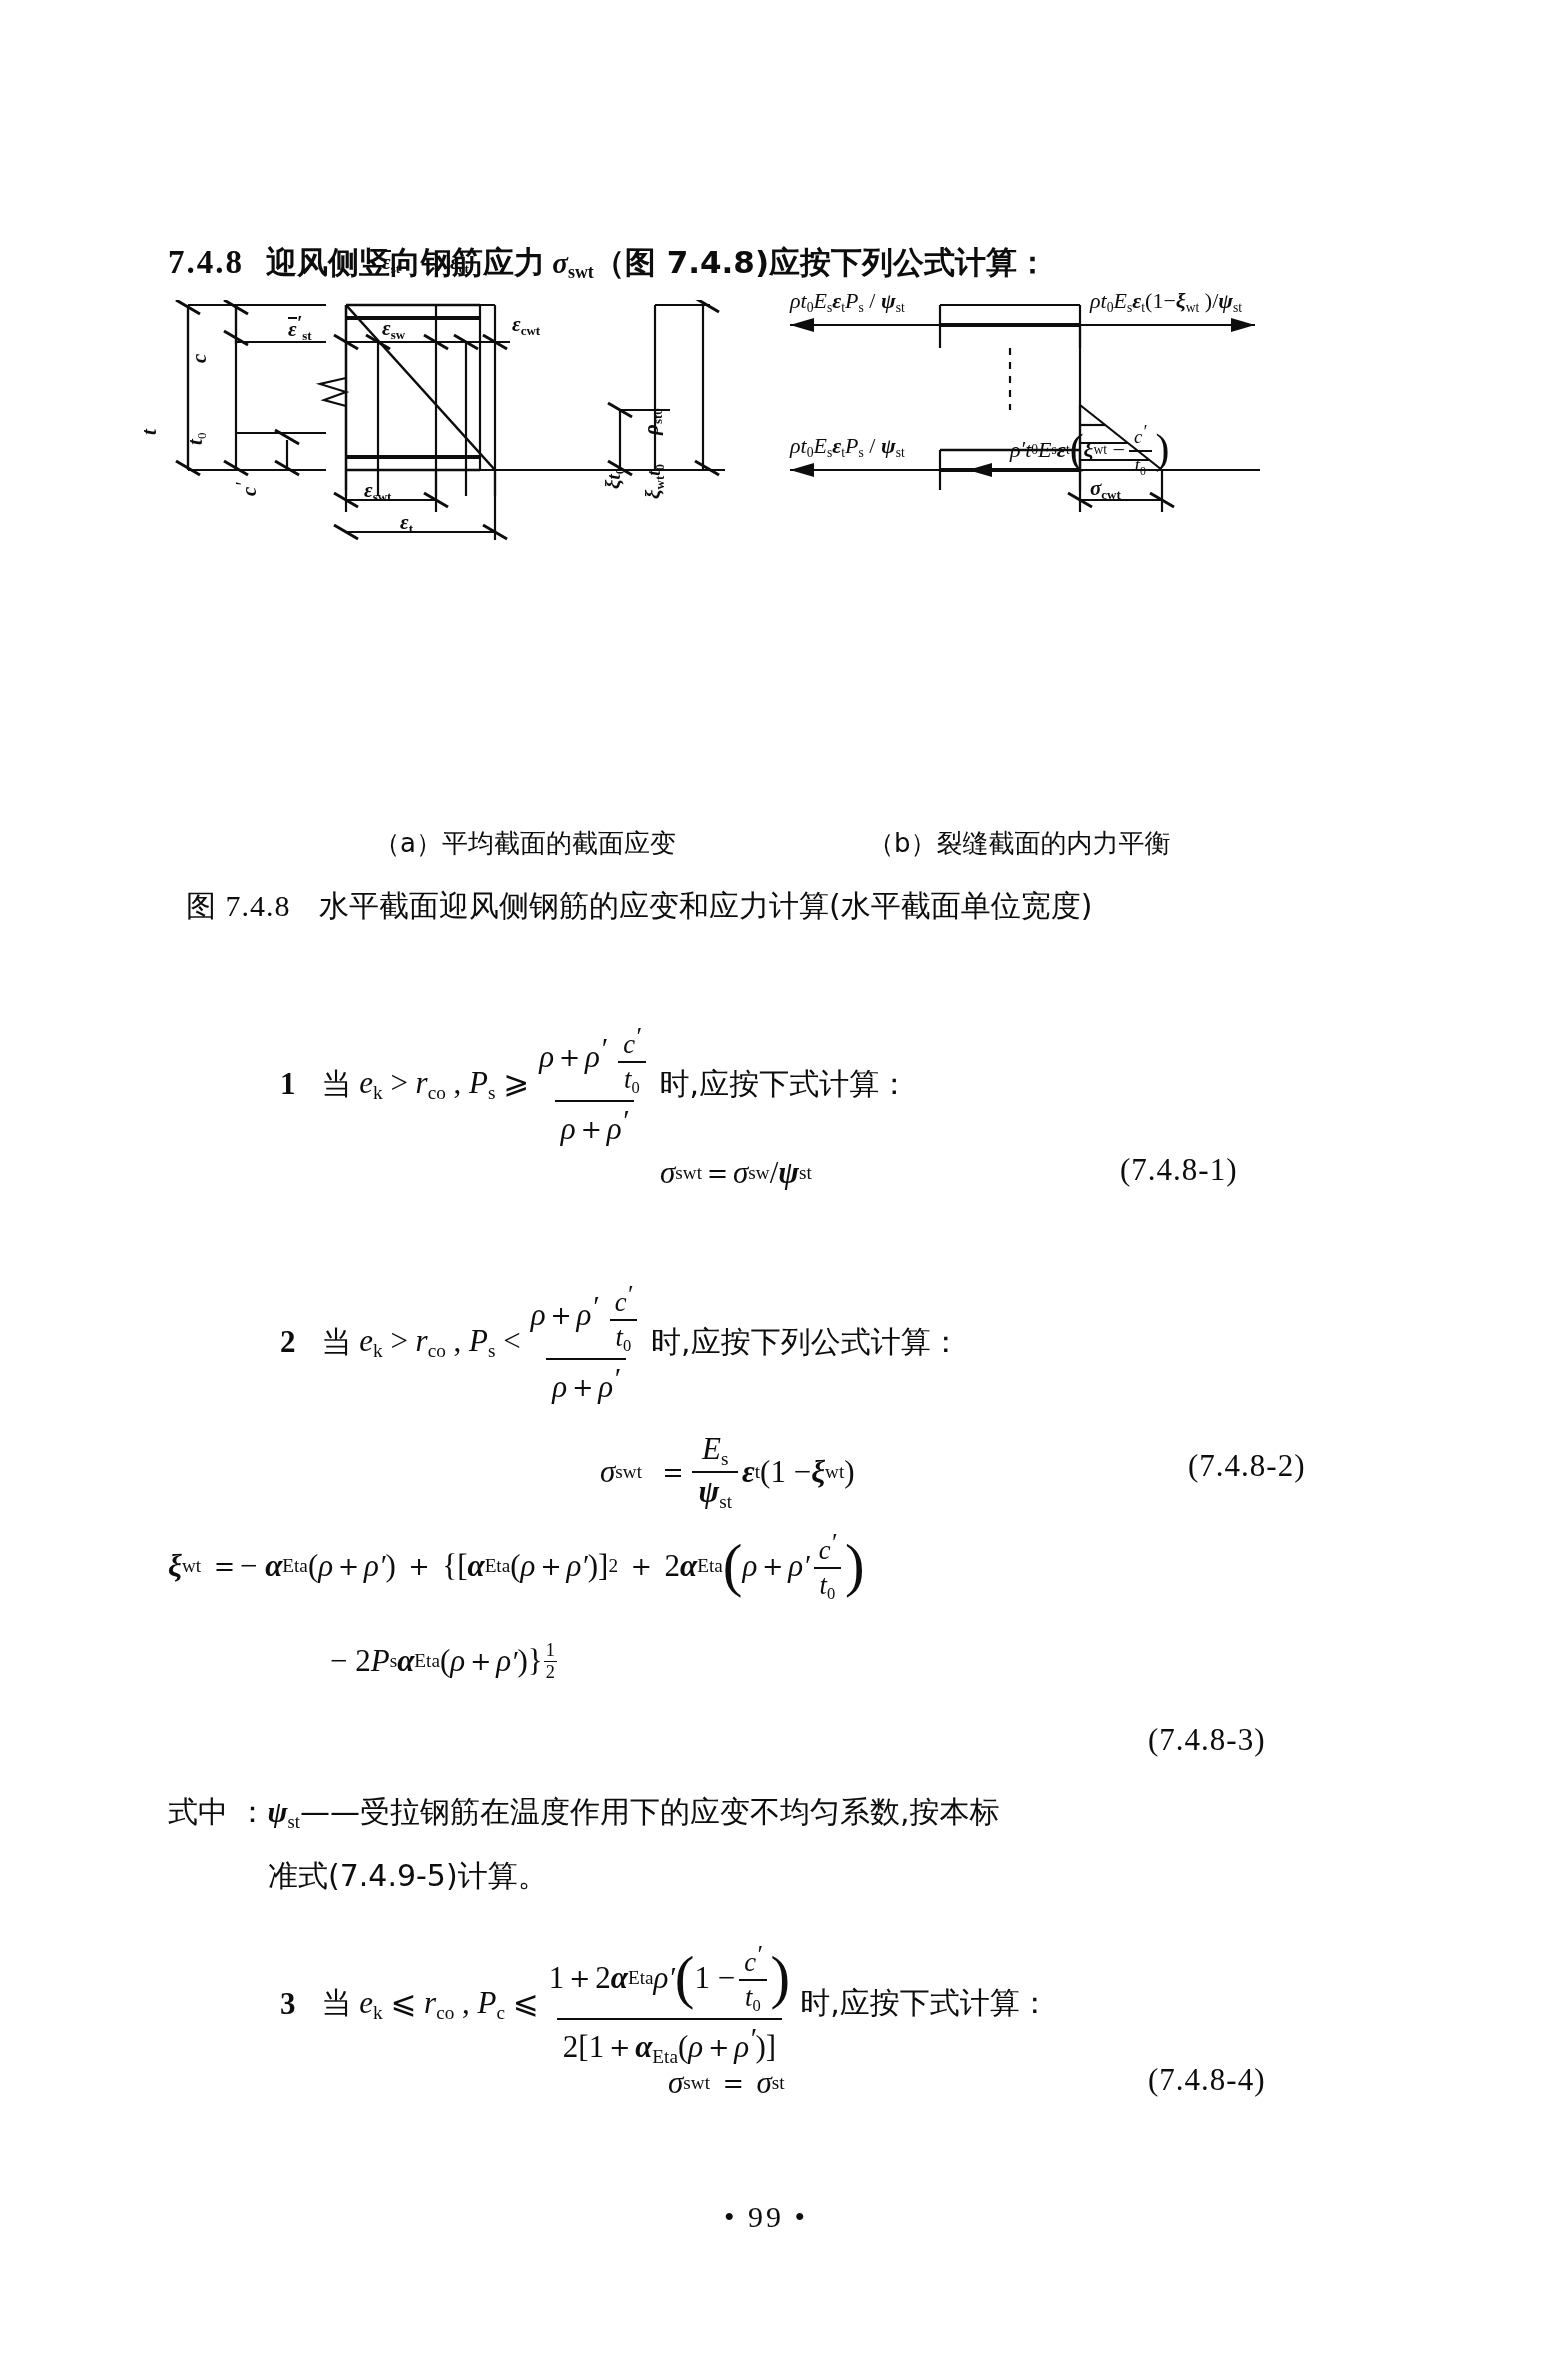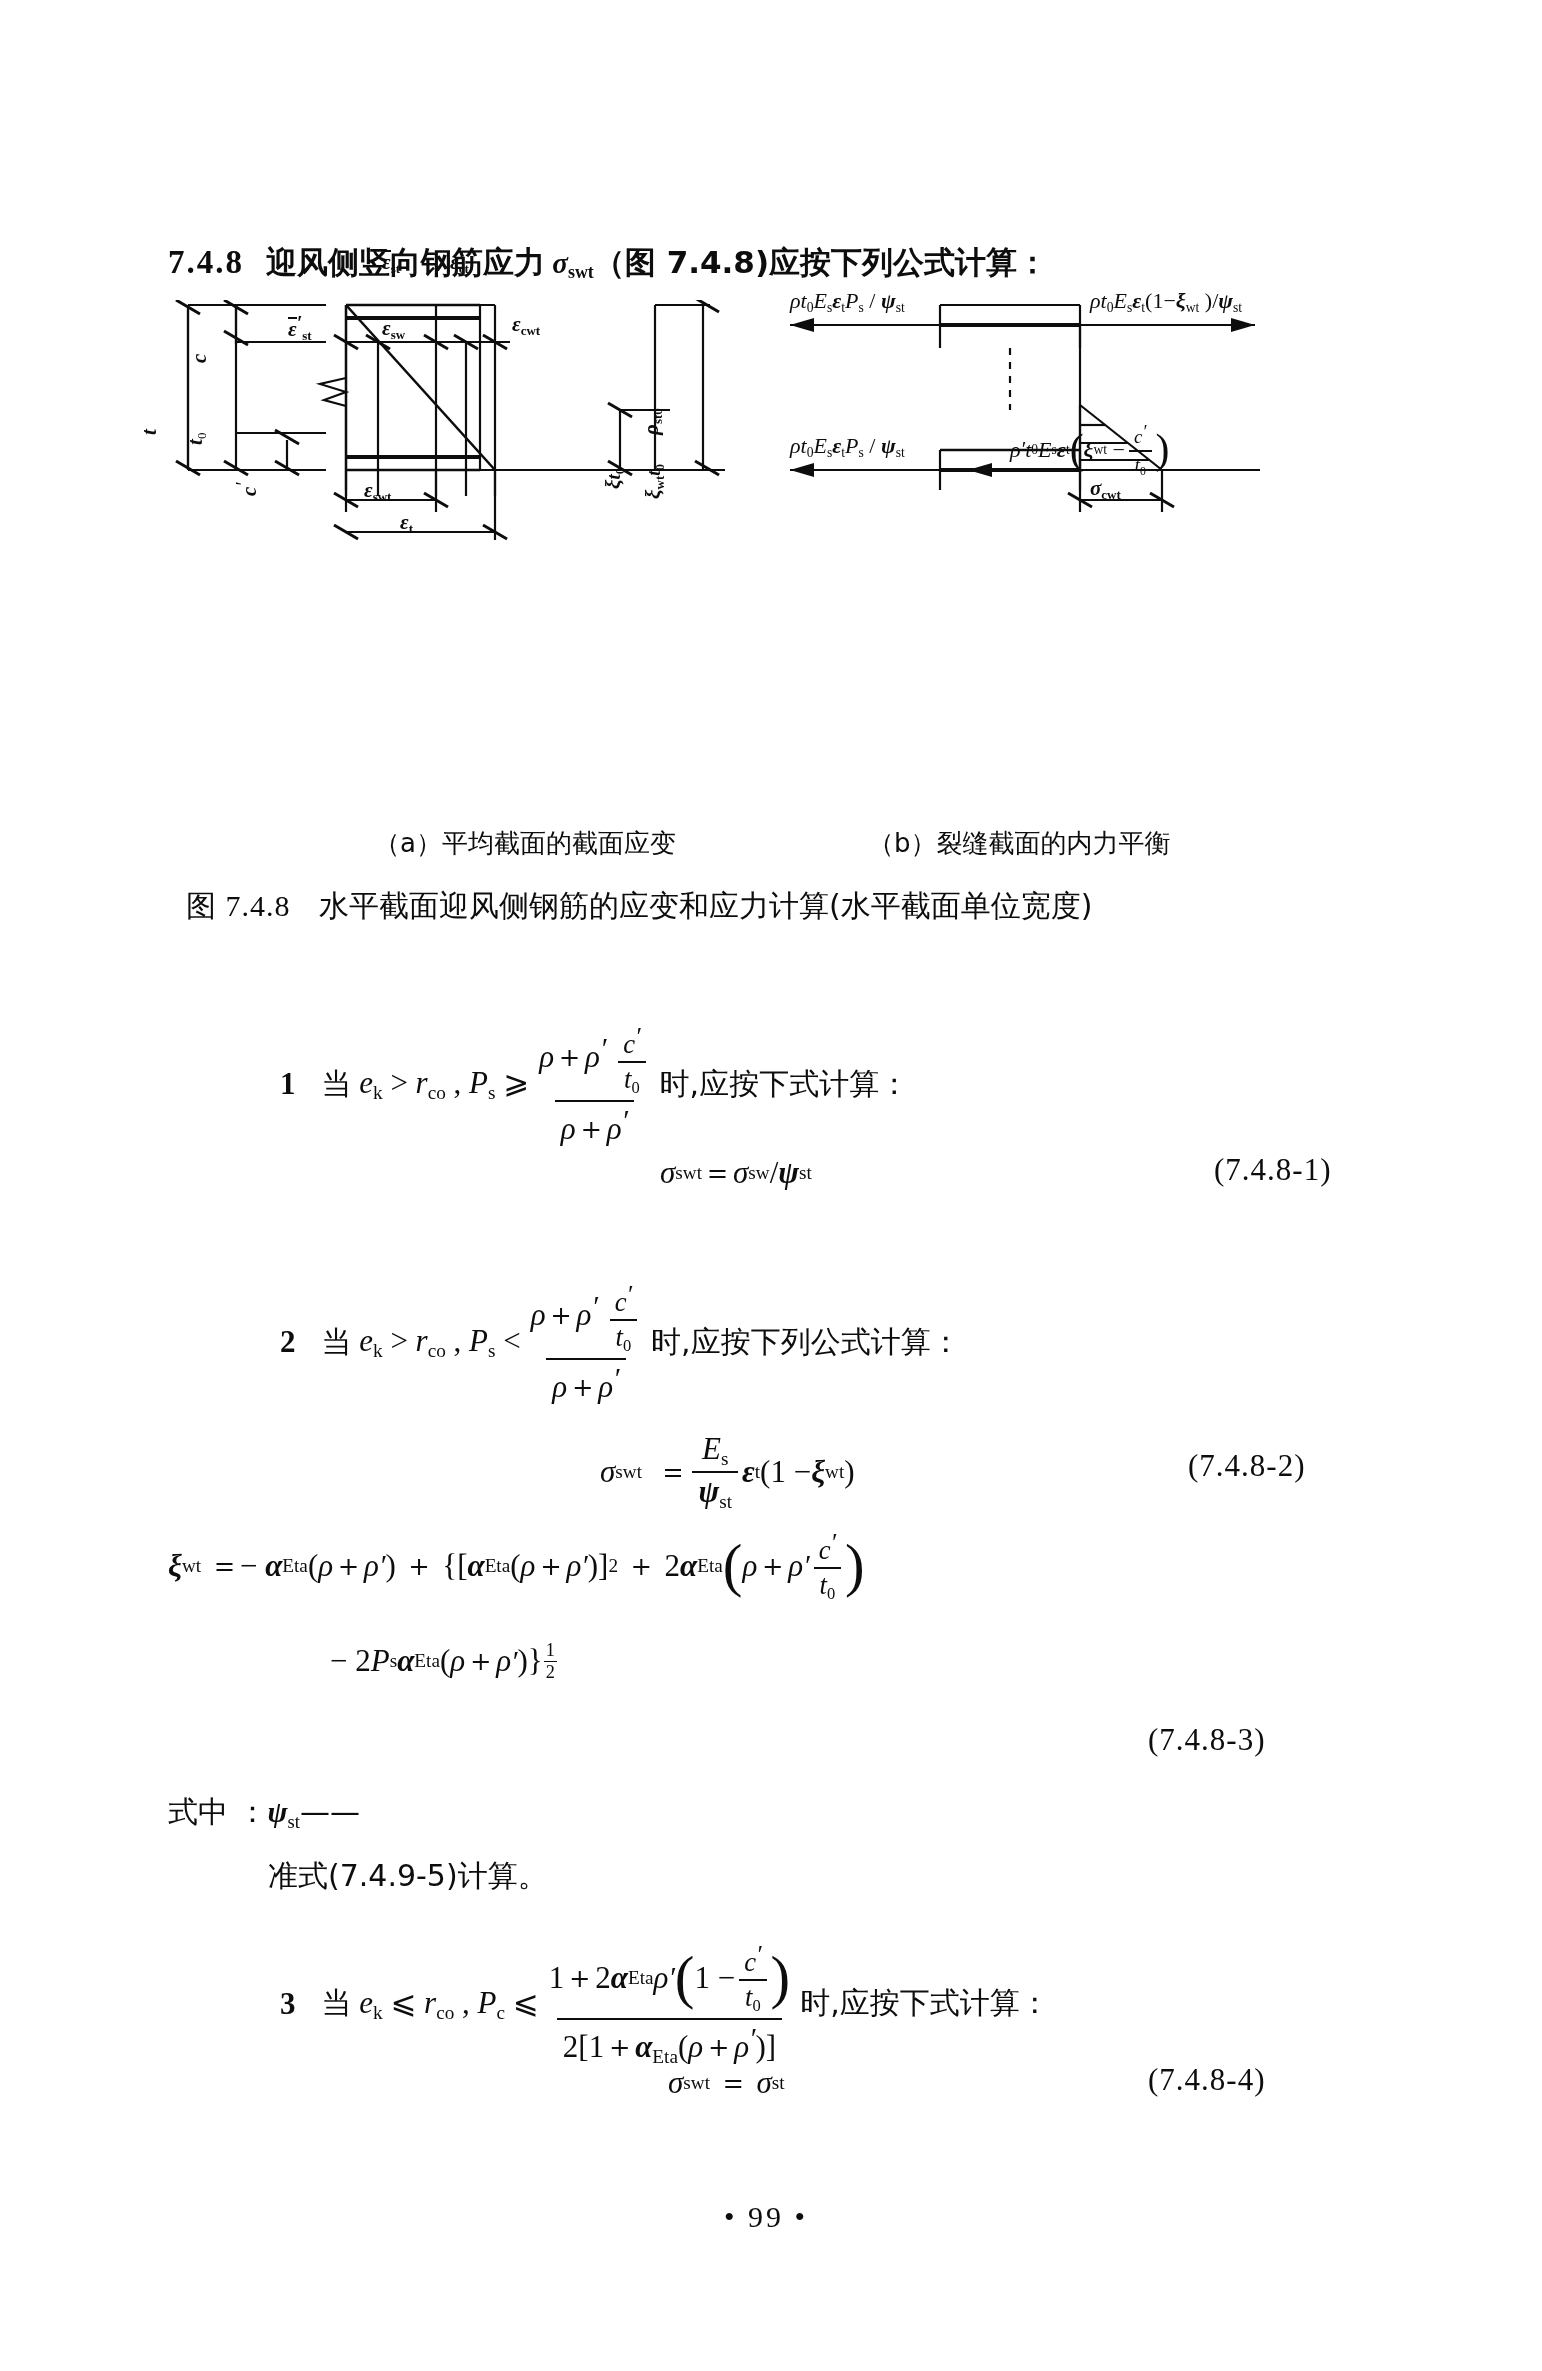--- a/index.html
+++ b/index.html
@@ -396,21 +396,21 @@
           </span>
       </span>
       <span class="den"><span class="it">ρ</span>＋<span class="it">ρ</span><span class="prime">′</span></span>
     </span>
     <span class="cn">时,应按下式计算：</span>
   </div>
 
   <div class="eqline" style="left:660px; top:1152px;">
     <span class="it">σ</span><sub>swt</sub>＝<span class="it">σ</span><sub>sw</sub>/<span class="it" style="font-weight:bold;">ψ</span><sub>st</sub>
   </div>
-  <div class="eqno" style="left:1214px; top:1152px;">(7.4.8-1)</div>
+  <div class="eqno" style="left:1120px; top:1152px;">(7.4.8-1)</div>
 
   <div class="item" style="left:280px; top:1280px;">
     <span class="idx">2</span>
     <span class="cn">当</span>
     <span class="mathpart">
       &nbsp;<span class="it">e</span><sub>k</sub> &gt; <span class="it">r</span><sub>co</sub> ,&nbsp;<span class="it">P</span><sub>s</sub> &lt;
     </span>
     <span class="frac">
       <span class="num">
         <span class="it">ρ</span>＋<span class="it">ρ</span><span class="prime">′</span>
@@ -448,20 +448,21 @@
           <span class="den" style="padding:0 2px; border-top-width:1.4px;">2</span>
         </span></sup>
   </div>
 
   <div class="eqno" style="left:1148px; top:1722px;">(7.4.8-3)</div>
 
   <div id="notes">
     <span>式中 ：</span>
     <span class="mono" style="font-family:'Liberation Serif',serif;"><span class="it" style="font-weight:bold;">ψ</span><sub>st</sub></span>
     <span>——</span>
+      <span>受拉钢筋在温度作用下的应变不均匀系数,按本标</span>
   </div>
   <div id="notes2">准式(7.4.9-5)计算。</div>
 
   <div class="item" style="left:280px; top:1940px;">
     <span class="idx">3</span>
     <span class="cn">当</span>
     <span class="mathpart">
       &nbsp;<span class="it">e</span><sub>k</sub> ⩽ <span class="it">r</span><sub>co</sub> ,&nbsp;<span class="it">P</span><sub>c</sub> ⩽
     </span>
     <span class="frac">

